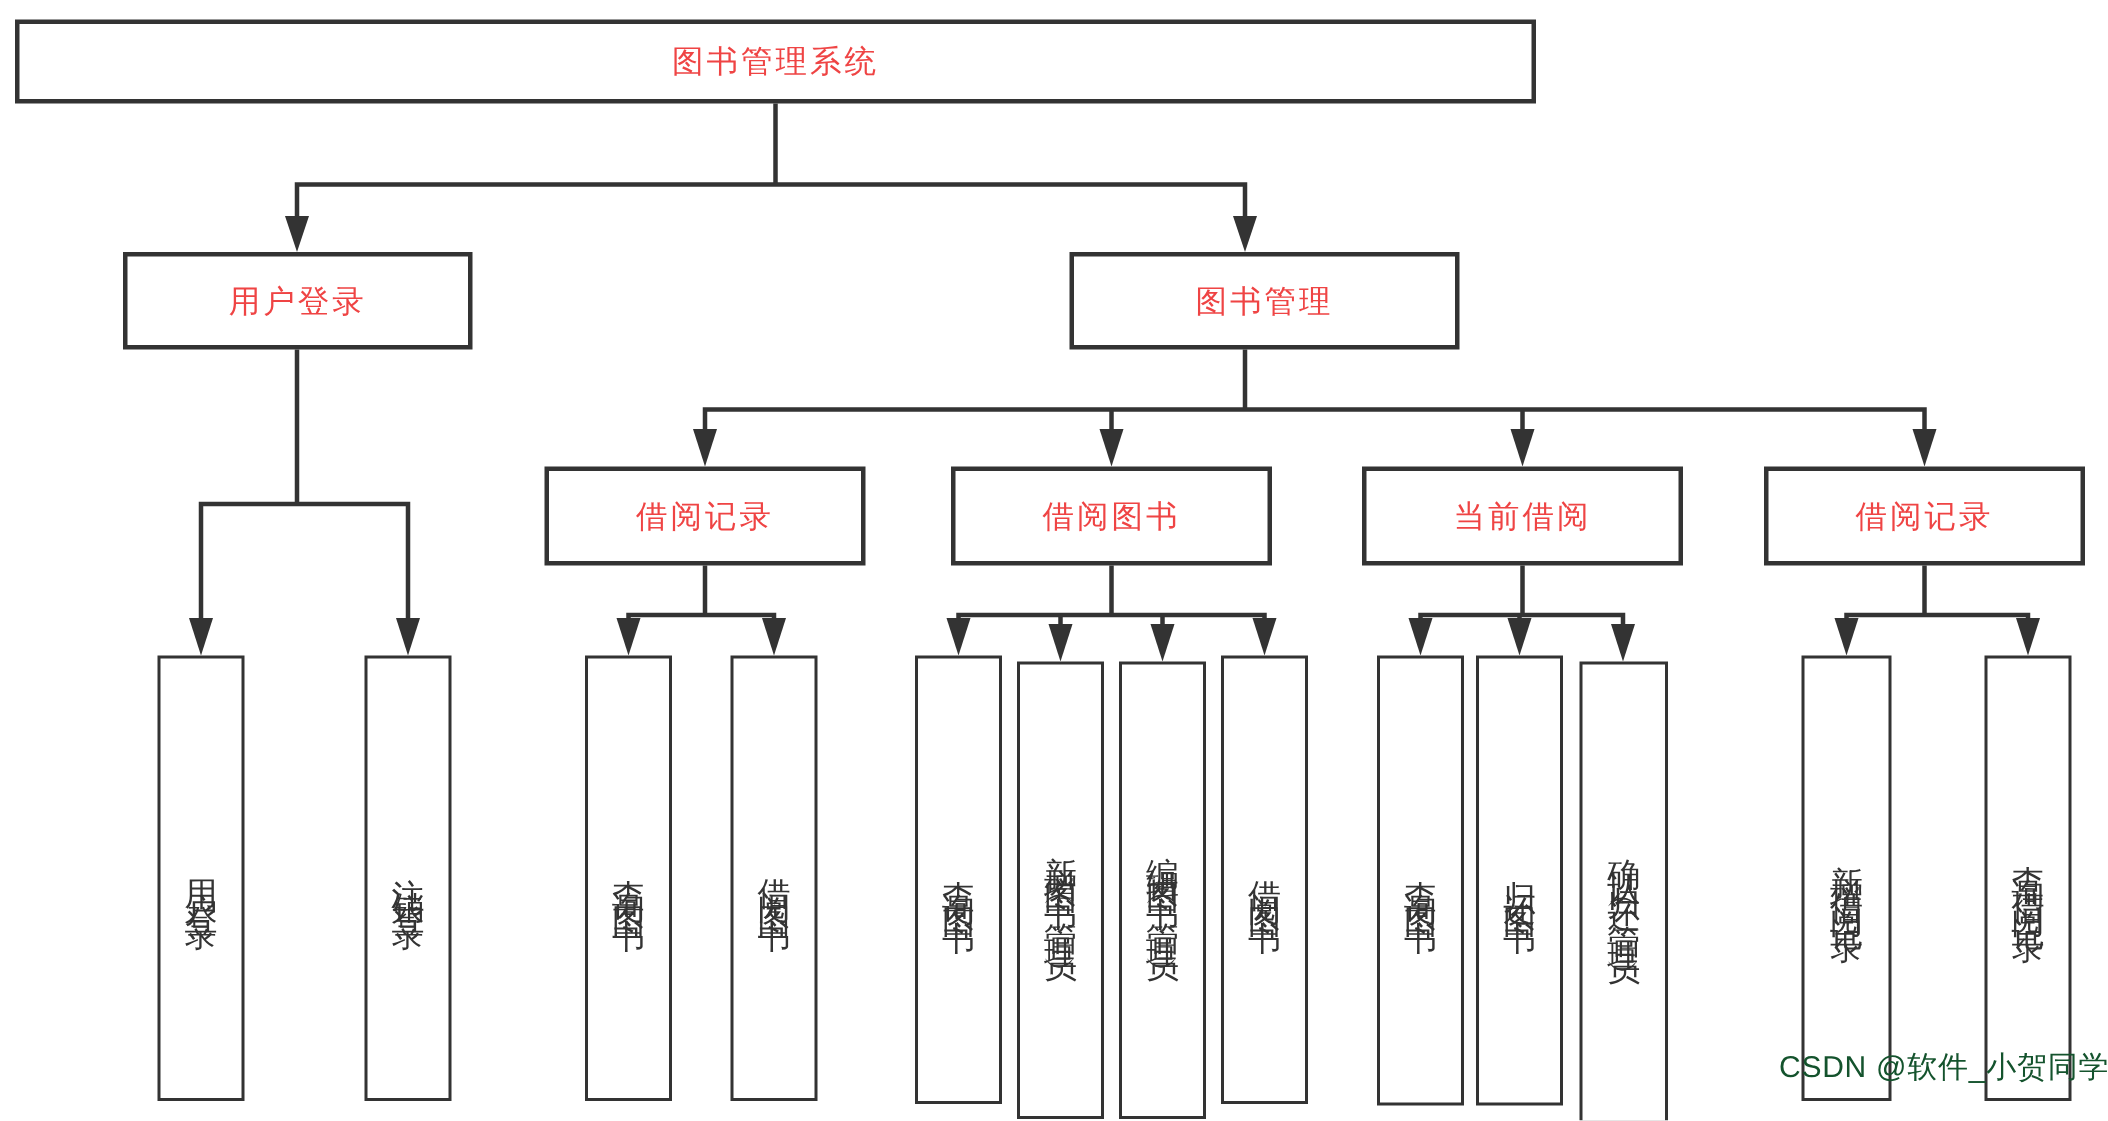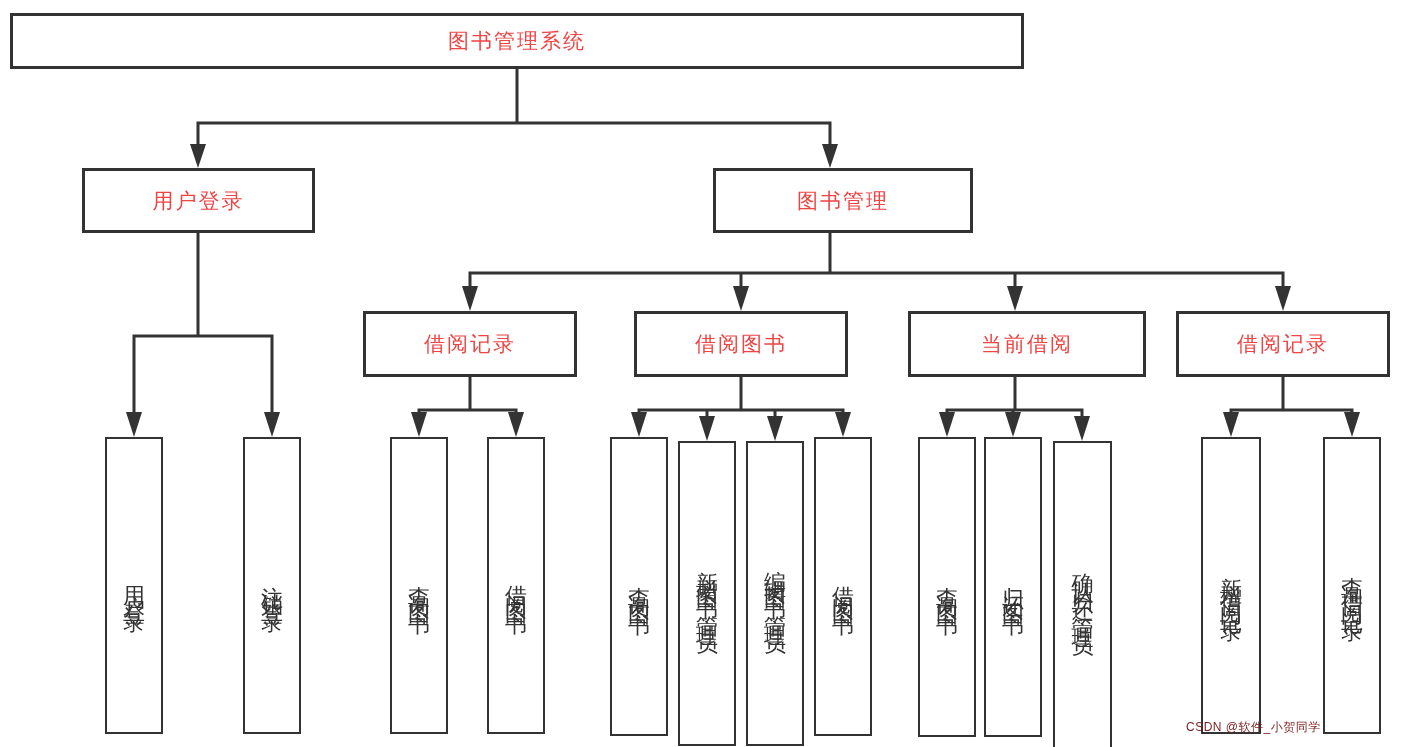--- a/index.html
+++ b/index.html
@@ -50,24 +50,24 @@
     writing-mode: vertical-rl;
     text-orientation: mixed;
     font-size: 22px;
     letter-spacing: 9px;
     color: #333333;
     white-space: nowrap;
   }
   .watermark {
     position: absolute;
     left: 1186px;
-    top: 719px;
-    font-size: 12px;
+    top: 698px;
+    font-size: 20px;
     letter-spacing: 0.5px;
-    color: #7f1d1d;
+    color: #14532d;
     z-index: 5;
     white-space: nowrap;
   }
 </style>
 </head>
 <body>
 
 <div id="stage">
 
   <svg id="connectors" viewBox="0 0 1405 747" xmlns="http://www.w3.org/2000/svg">
@@ -111,21 +111,21 @@
   <div class="hbox" style="left:713px; top:168px; width:260px; height:65px;">
     <span>图书管理</span>
   </div>
 
   <div class="hbox" style="left:363px; top:311px; width:214px; height:66px;">
     <span>借阅记录</span>
   </div>
   <div class="hbox" style="left:634px; top:311px; width:214px; height:66px;">
     <span>借阅图书</span>
   </div>
-  <div class="hbox" style="left:908px; top:311px; width:238px; height:66px;">
+  <div class="hbox" style="left:908px; top:311px; width:214px; height:66px;">
     <span>当前借阅</span>
   </div>
   <div class="hbox" style="left:1176px; top:311px; width:214px; height:66px;">
     <span>借阅记录</span>
   </div>
 
   <div class="vbox" style="left:105px; top:437px; width:58px; height:297px;">
     <span class="vtext">用户登录</span>
   </div>
   <div class="vbox" style="left:243px; top:437px; width:58px; height:297px;">

